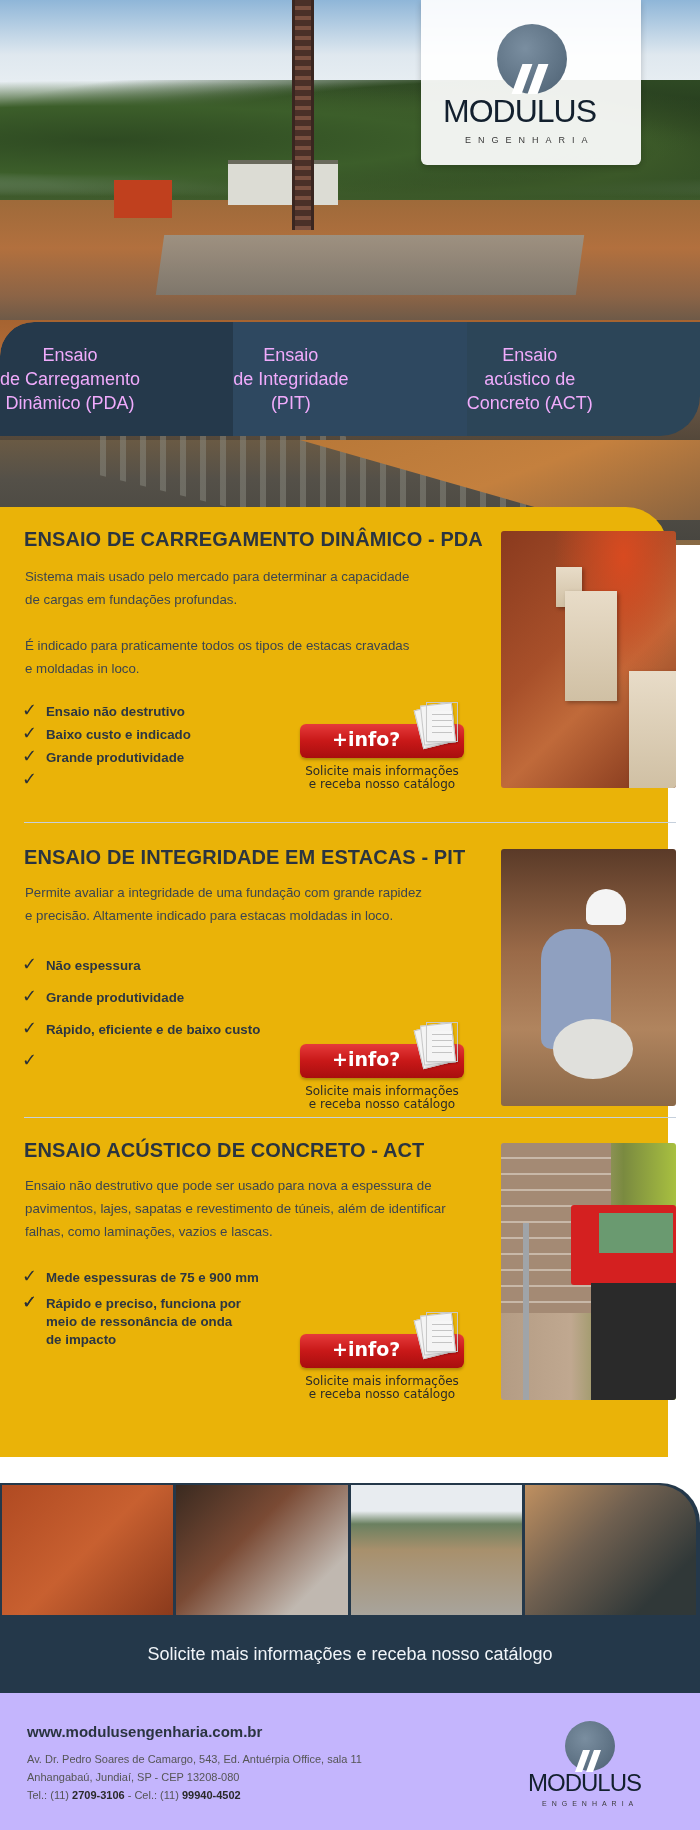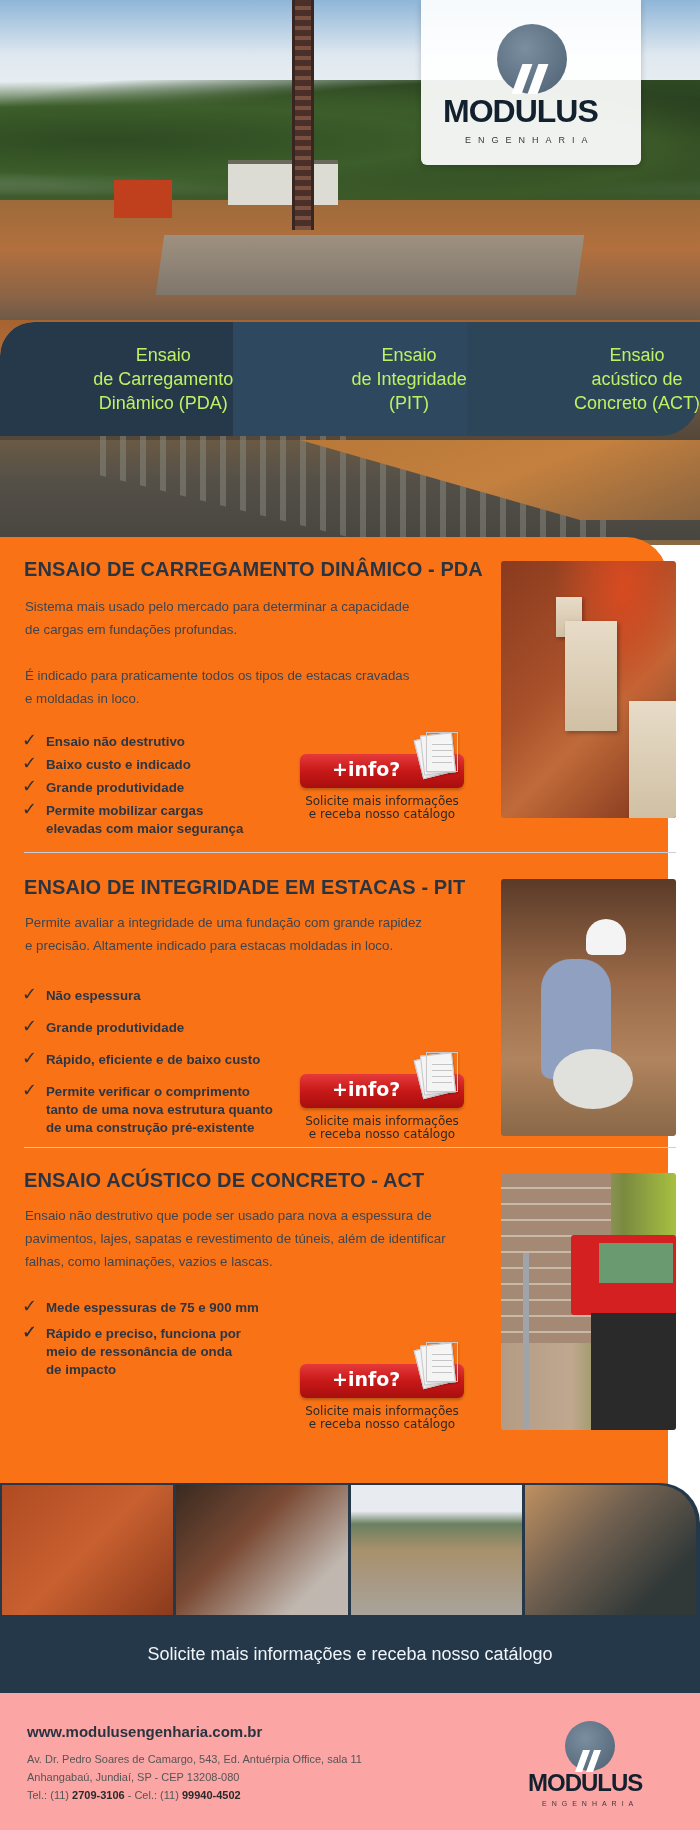--- a/index.html
+++ b/index.html
@@ -14,30 +14,30 @@
 .hero .gen{position:absolute;left:114px;top:180px;width:58px;height:38px;background:#c0401e}
 .hero .bldg{position:absolute;left:228px;top:160px;width:110px;height:45px;background:#dcdcd4;border-top:4px solid #6a6a5c}
 .hero .track{position:absolute;left:0;top:440px;width:700px;height:100px;background:linear-gradient(180deg,#6a5a44 0%,#545048 40%,#484640 100%)}
 .hero .track::before{content:"";position:absolute;left:100px;top:0;width:520px;height:100px;background:repeating-linear-gradient(90deg,#8a8a80 0 6px,transparent 6px 20px);transform:skewY(14deg);opacity:.5}
 .hero .track-dirt{position:absolute;left:300px;top:440px;width:400px;height:80px;background:linear-gradient(160deg,#b87838,#c4803e 50%,#8a6440 100%);clip-path:polygon(0 0,100% 0,100% 100%,70% 100%)}
 
 .logo-box{position:absolute;left:421px;top:0;width:220px;height:165px;background:rgba(255,255,255,.92);border-radius:0 0 6px 6px;box-shadow:0 2px 6px rgba(0,0,0,.2)}
 .logo-mark{position:absolute;width:70px;height:70px;border-radius:50%;background:radial-gradient(circle at 40% 35%,#7a8ea0,#5a6e80 70%,#4c5e70)}
 .logo-mark .m{position:absolute;left:16px;top:30px;width:40px;height:40px}
 .logo-mark .m i{position:absolute;bottom:0;width:10px;height:30px;background:#fff;transform:skewX(-20deg)}
-.logo-word{position:absolute;font-weight:700;color:#13202e;letter-spacing:-1px;font-family:"Liberation Sans",sans-serif}
+.logo-word{position:absolute;font-weight:400;color:#13202e;letter-spacing:-1px;font-family:"Liberation Sans",sans-serif}
 .logo-sub{position:absolute;color:#3a3a3a;letter-spacing:7px}
 
 .tabs{position:absolute;left:0;top:322px;width:700px;height:114px;display:flex;border-radius:34px 0 40px 0;overflow:hidden}
-.tab{flex:1;display:flex;align-items:center;justify-content:flex-end;text-align:center;color:#bef264;font-size:18px;line-height:24px;cursor:pointer}
+.tab{flex:1;display:flex;align-items:center;justify-content:flex-start;text-align:center;color:#f0abfc;font-size:18px;line-height:24px;cursor:pointer}
 .tab:nth-child(1){background:#25394b;border-radius:34px 0 0 0}
 .tab:nth-child(2){background:#2e4860}
 .tab:nth-child(3){background:#2c4558}
 
-.content{position:absolute;left:0;top:537px;width:668px;height:950px;background:#f97316;border-radius:0 42px 0 0}
+.content{position:absolute;left:0;top:507px;width:668px;height:950px;background:#eab308;border-radius:0 42px 0 0}
 .section{position:absolute;left:0;width:700px}
 .sec-title{position:absolute;left:24px;font-size:20px;color:#2a3440;letter-spacing:.1px;white-space:nowrap}
 .sec-desc{position:absolute;left:25px;font-size:13.3px;line-height:23px;color:#3c4550;white-space:pre-line}
 .bullets{position:absolute;left:22px;list-style:none}
 .bullets li{position:relative;padding-left:24px;font-size:13.3px;font-weight:bold;color:#2c3642;line-height:18px;white-space:pre-line}
 .bullets li .chk{position:absolute;left:0;top:-2px;font-size:18px;color:#2a3038;font-weight:normal}
 .info-btn{position:absolute;left:300px;width:164px;height:34px;background:linear-gradient(180deg,#e63a3a 0%,#c81818 50%,#a80e0e 100%);border-radius:6px;box-shadow:0 2px 3px rgba(0,0,0,.25);cursor:pointer}
 .info-btn .lbl{position:absolute;left:32px;top:4px;color:#fff;font-size:19px;font-weight:bold;font-family:"DejaVu Sans",sans-serif}
 .info-btn .doc{position:absolute;right:6px;top:-22px;width:40px;height:46px}
 .info-btn .doc i{position:absolute;width:32px;height:40px;background:#f4f4f4;border:1px solid #c8c8c8;box-shadow:1px 1px 2px rgba(0,0,0,.15)}
@@ -55,21 +55,21 @@
 
 .strip{position:absolute;left:0;top:1483px;width:700px;height:210px;background:#24384a;border-radius:0 40px 0 0;overflow:hidden}
 .strip .thumbs{position:absolute;left:2px;top:2px;width:694px;height:130px;display:flex;gap:3px}
 .strip .thumb{flex:1;height:130px}
 .t1{background:linear-gradient(135deg,#b04a22 0%,#c86030 50%,#8a3a1c 100%)}
 .t2{background:linear-gradient(135deg,#3a2a20 0%,#7a4a34 40%,#c0b8b0 80%)}
 .t3{background:linear-gradient(180deg,#e8ecf0 0%,#e8ecf0 20%,#6a8060 30%,#a8906c 50%,#a8a49c 100%)}
 .t4{background:linear-gradient(135deg,#c09060 0%,#706050 40%,#303838 80%);border-radius:0 38px 0 0}
 .strip .cta{position:absolute;left:0;top:132px;width:700px;height:78px;display:flex;align-items:center;justify-content:center;color:#f0f4f8;font-size:18px;cursor:pointer}
 
-.footer{position:absolute;left:0;top:1693px;width:700px;height:137px;background:#fca5a5}
+.footer{position:absolute;left:0;top:1693px;width:700px;height:137px;background:#c4b5fd}
 .f-url{position:absolute;left:27px;top:30px;font-size:15px;font-weight:bold;color:#2a3440}
 .f-line{position:absolute;left:27px;font-size:11px;color:#555;white-space:nowrap}
 .f-line b{color:#2a2a2a}
 </style>
 </head>
 <body>
 
 <div class="hero">
   <div class="sky"></div>
   <div class="trees"></div>
@@ -117,22 +117,21 @@
     <h2 class="sec-title" style="top:21px">ENSAIO DE CARREGAMENTO DINÂMICO - PDA</h2>
     <p class="sec-desc" style="top:58px">Sistema mais usado pelo mercado para determinar a capacidade
 de cargas em fundações profundas.
 
 É indicado para praticamente todos os tipos de estacas cravadas
 e moldadas in loco.</p>
     <ul class="bullets" style="top:196px">
       <li style="margin-bottom:5px"><span class="chk">✓</span><span>Ensaio não destrutivo</span></li>
       <li style="margin-bottom:5px"><span class="chk">✓</span><span>Baixo custo e indicado</span></li>
       <li style="margin-bottom:5px"><span class="chk">✓</span><span>Grande produtividade</span></li>
-      <li><span class="chk">✓</span><span>Permite mobilizar cargas
-elevadas com maior segurança</span></li>
+      <li><span class="chk">✓</span></li>
     </ul>
     <div class="info-btn" style="top:217px">
       <span class="lbl">+info?</span>
       <span class="doc">
           <i></i>
           <i></i>
           <i></i>
         </span>
     </div>
     <p class="info-cap" style="top:258px">Solicite mais informações
@@ -146,23 +145,21 @@
   </div>
 
   <div class="section" style="top:318px">
     <h2 class="sec-title" style="top:21px">ENSAIO DE INTEGRIDADE EM ESTACAS - PIT</h2>
     <p class="sec-desc" style="top:56px">Permite avaliar a integridade de uma fundação com grande rapidez
 e precisão. Altamente indicado para estacas moldadas in loco.</p>
     <ul class="bullets" style="top:132px">
       <li style="margin-bottom:14px"><span class="chk">✓</span><span>Não espessura</span></li>
       <li style="margin-bottom:14px"><span class="chk">✓</span><span>Grande produtividade</span></li>
       <li style="margin-bottom:14px"><span class="chk">✓</span><span>Rápido, eficiente e de baixo custo</span></li>
-      <li><span class="chk">✓</span><span>Permite verificar o comprimento
-tanto de uma nova estrutura quanto
-de uma construção pré-existente</span></li>
+      <li><span class="chk">✓</span></li>
     </ul>
     <div class="info-btn" style="top:219px">
       <span class="lbl">+info?</span>
       <span class="doc">
           <i></i>
           <i></i>
           <i></i>
         </span>
     </div>
     <p class="info-cap" style="top:260px">Solicite mais informações

